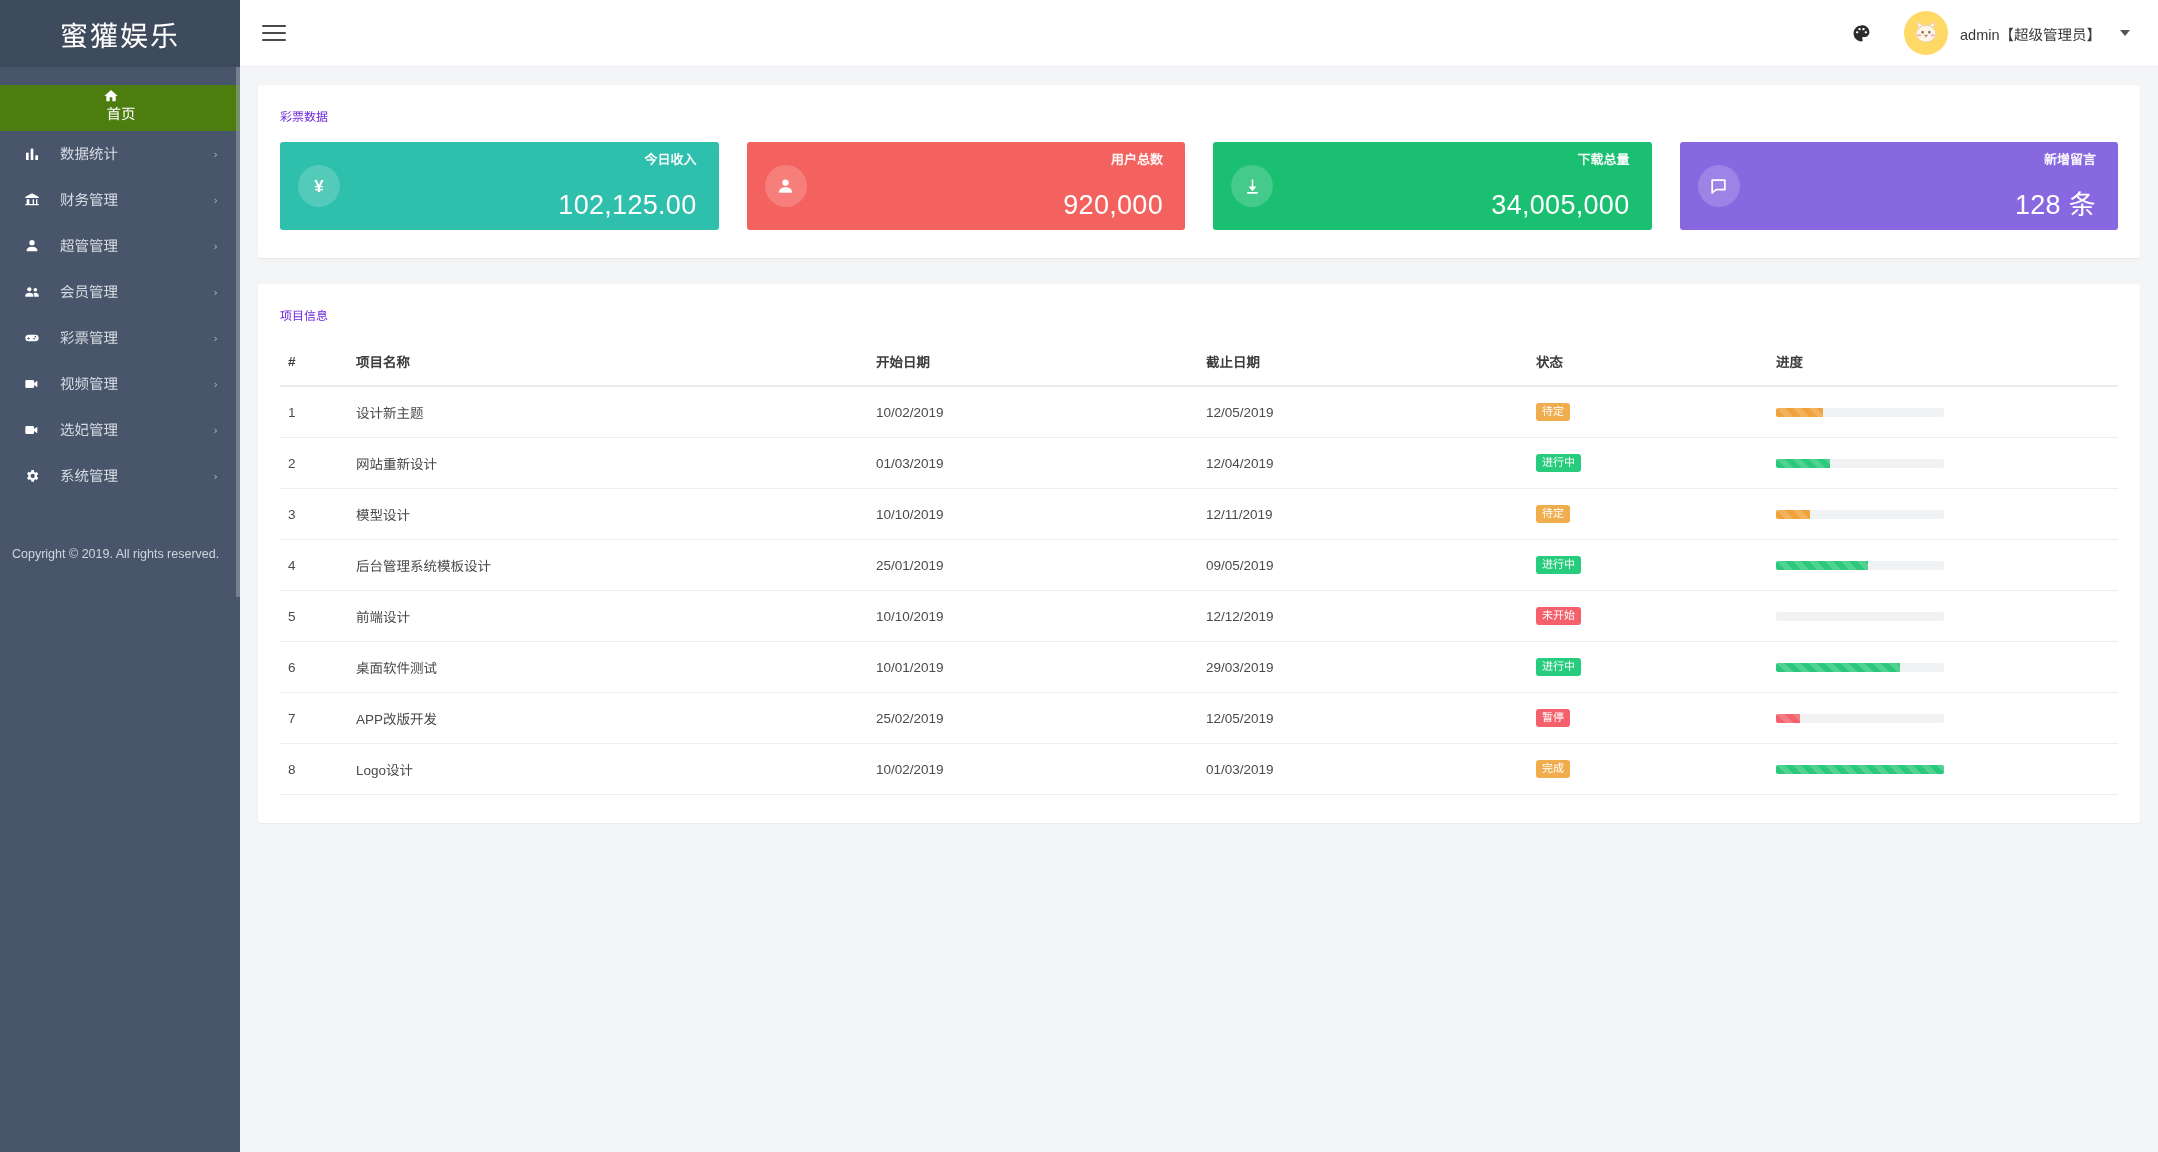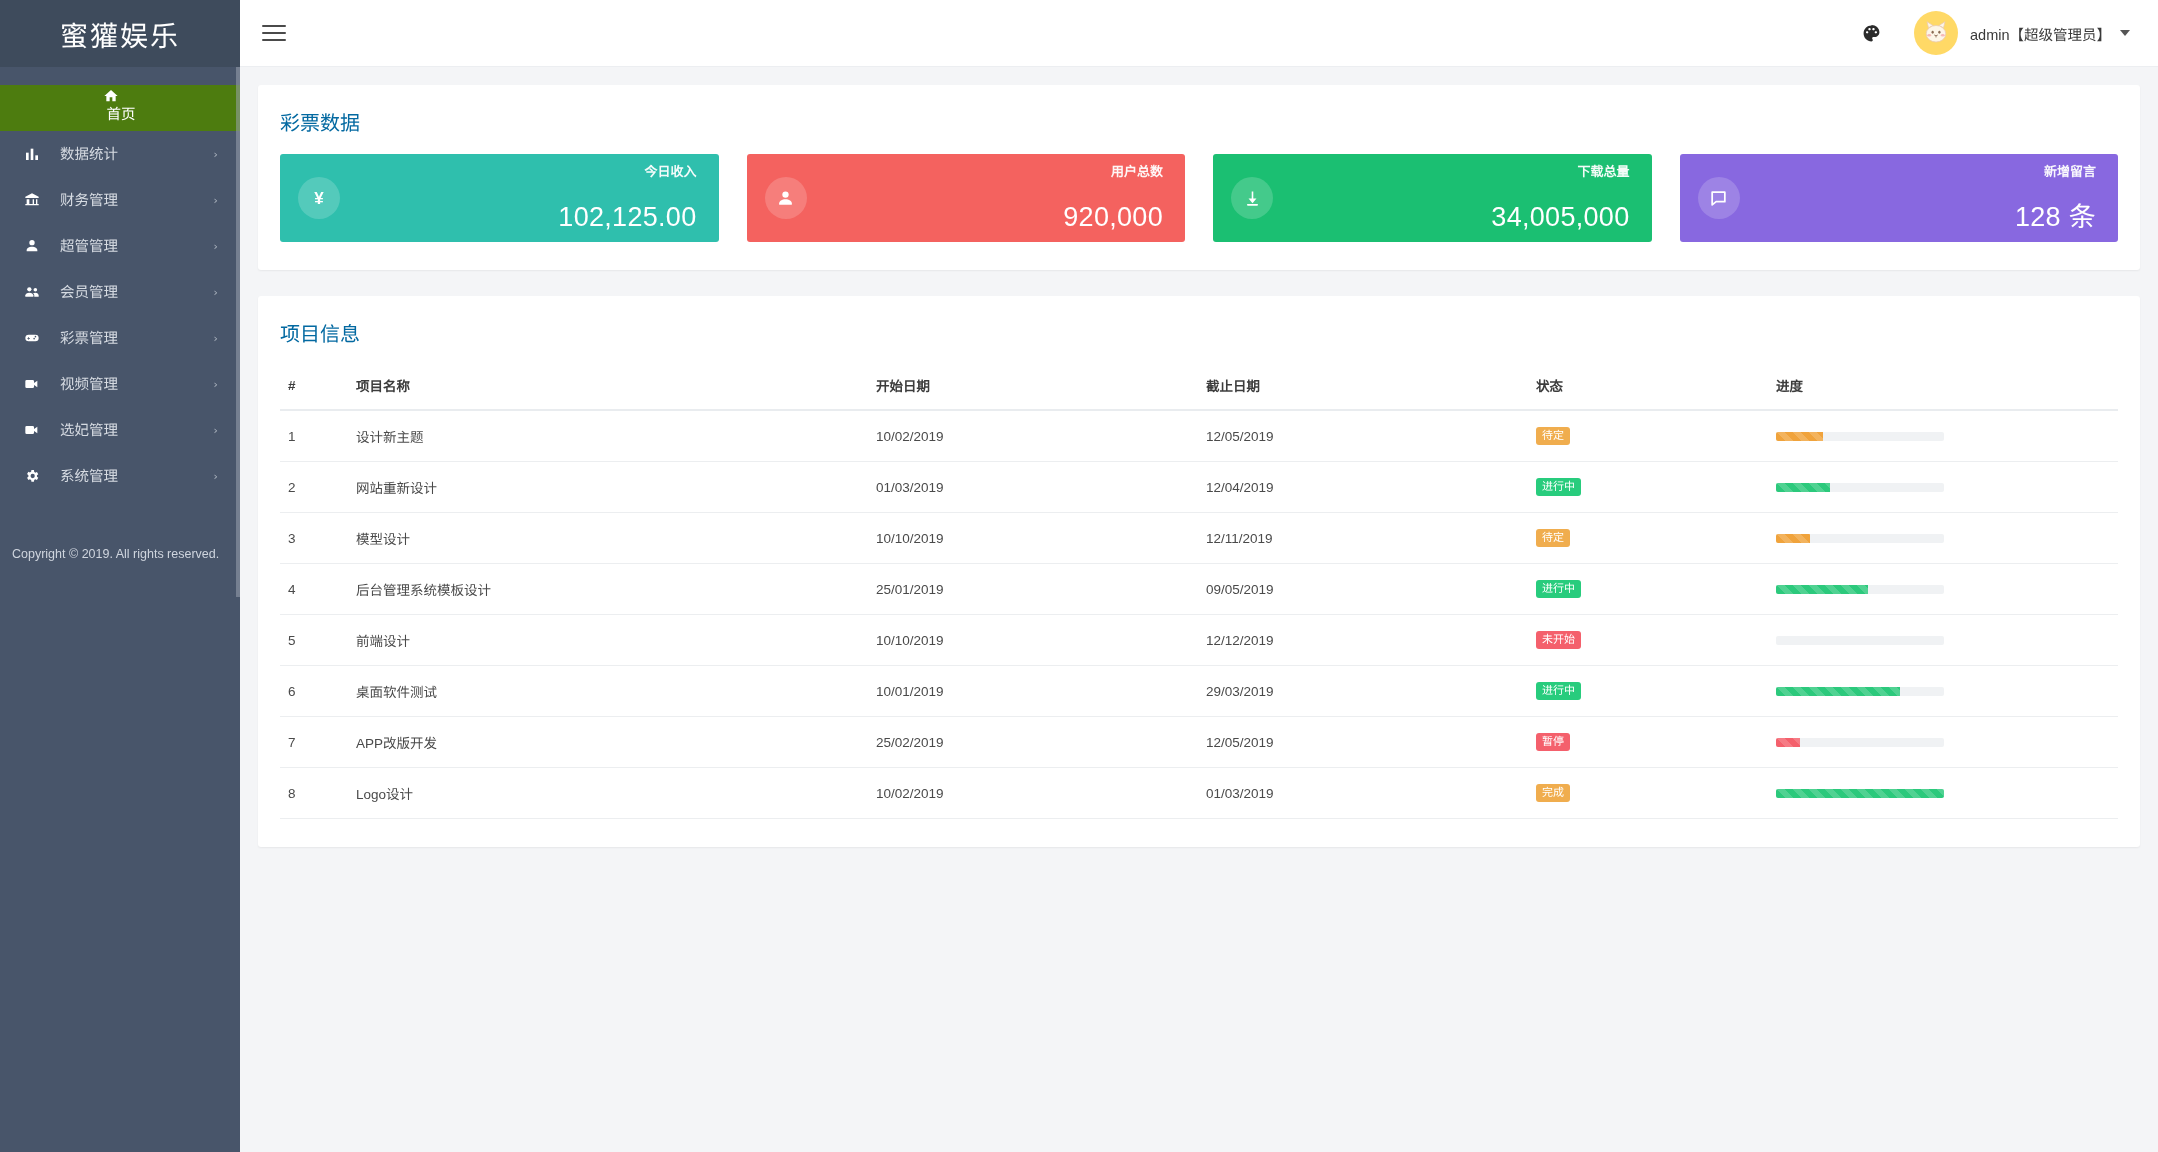--- a/index.html
+++ b/index.html
@@ -87,37 +87,37 @@
   }
   .palette-btn svg { width: 19px; height: 19px; fill: currentColor; display:block; }
   .user-box { display: flex; align-items: center; cursor: pointer; }
   .avatar {
     width: 44px; height: 44px; border-radius: 50%;
     background: #ffd966;
     display: flex; align-items: center; justify-content: center;
     margin-right: 12px; overflow: hidden;
   }
   .avatar svg { width: 30px; height: 30px; display:block; }
-  .user-name { font-size: 14.5px; color: #3a3a3a; margin-right: 9px; }
+  .user-name { font-size: 14.5px; color: #3a3a3a; margin-right: 19px; }
   .user-caret {
     width:0; height:0;
     border-left: 5px solid transparent; border-right: 5px solid transparent;
     border-top: 6px solid #555;
   }
 
   .content { flex: 1 1 auto; padding: 18px 18px 0 18px; overflow: hidden; }
 
   .panel {
     background: #ffffff;
     border-radius: 3px;
     box-shadow: 0 1px 2px rgba(0,0,0,.06);
     margin-bottom: 26px;
   }
   .panel-title {
-    font-size: 20px; color: #0369a1;
+    font-size: 12px; color: #6d28d9;
     padding: 22px 22px 18px 22px;
   }
 
   
   .cards {
     display: flex; gap: 28px;
     padding: 0 22px 28px 22px;
   }
   .stat-card {
     flex: 1 1 0; min-width: 0;

